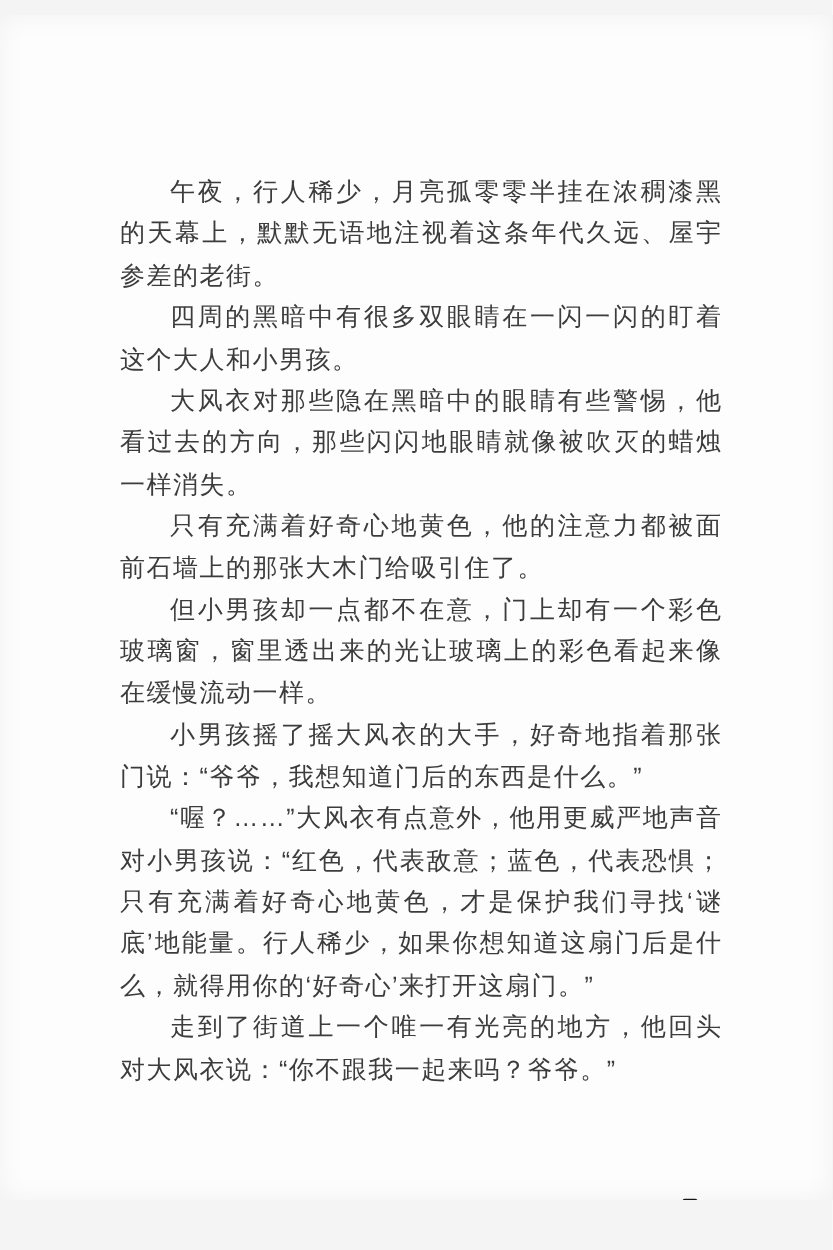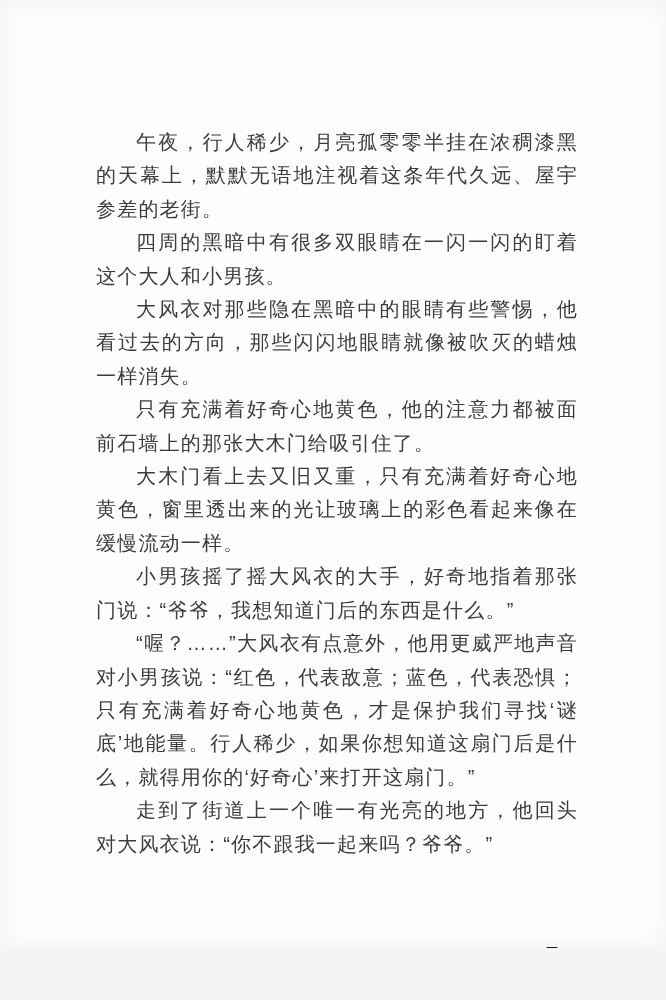--- a/index.html
+++ b/index.html
@@ -4,21 +4,21 @@
 <style>
   html, body { margin: 0; padding: 0; }
   body {
     background: #f4f4f4;
     font-family: "Liberation Sans", sans-serif;
   }
   .page {
     position: relative;
     width: 666px;
     height: 948px;
-    margin: 0 auto;
+    margin: 12px auto;
     background: #fdfdfd;
     box-shadow: inset 0 0 22px rgba(0,0,0,0.05);
     overflow: hidden;
   }
   .text-block {
     position: absolute;
     left: 96px;
     top: 126px;
     width: 482px;
     color: #3c3c3c;
@@ -72,21 +72,21 @@
 </style>
 </head>
 <body>
 
 <div class="page">
   <div class="text-block">
     <p>午夜，行人稀少，月亮孤零零半挂在浓稠漆黑的天幕上，默默无语地注视着这条年代久远、屋宇参差的老街。</p>
     <p>四周的黑暗中有很多双眼睛在一闪一闪的盯着这个大人和小男孩。</p>
     <p>大风衣对那些隐在黑暗中的眼睛有些警惕，他看过去的方向，那些闪闪地眼睛就像被吹灭的蜡烛一样消失。</p>
     <p>只有充满着好奇心地黄色，他的注意力都被面前石墙上的那张大木门给吸引住了。</p>
-    <p>大木门看上去又旧又重，只有充满着好奇心地黄色，窗里透出来的光让玻璃上的彩色看起来像在缓慢流动一样。</p>
+    <p>但小男孩却一点都不在意，门上却有一个彩色玻璃窗，窗里透出来的光让玻璃上的彩色看起来像在缓慢流动一样。</p>
     <p>小男孩摇了摇大风衣的大手，好奇地指着那张门说：“爷爷，我想知道门后的东西是什么。”</p>
     <p>“喔？……”大风衣有点意外，他用更威严地声音对小男孩说：“红色，代表敌意；蓝色，代表恐惧；只有充满着好奇心地黄色，才是保护我们寻找‘谜底’地能量。行人稀少，如果你想知道这扇门后是什么，就得用你的‘好奇心’来打开这扇门。”</p>
     <p>走到了街道上一个唯一有光亮的地方，他回头对大风衣说：“你不跟我一起来吗？爷爷。”</p>
   </div>
 
   <div class="footer">
     <span class="brand">Dodomo</span>
     <span class="logo">
         <span class="logo-bar"></span>
       </span>

